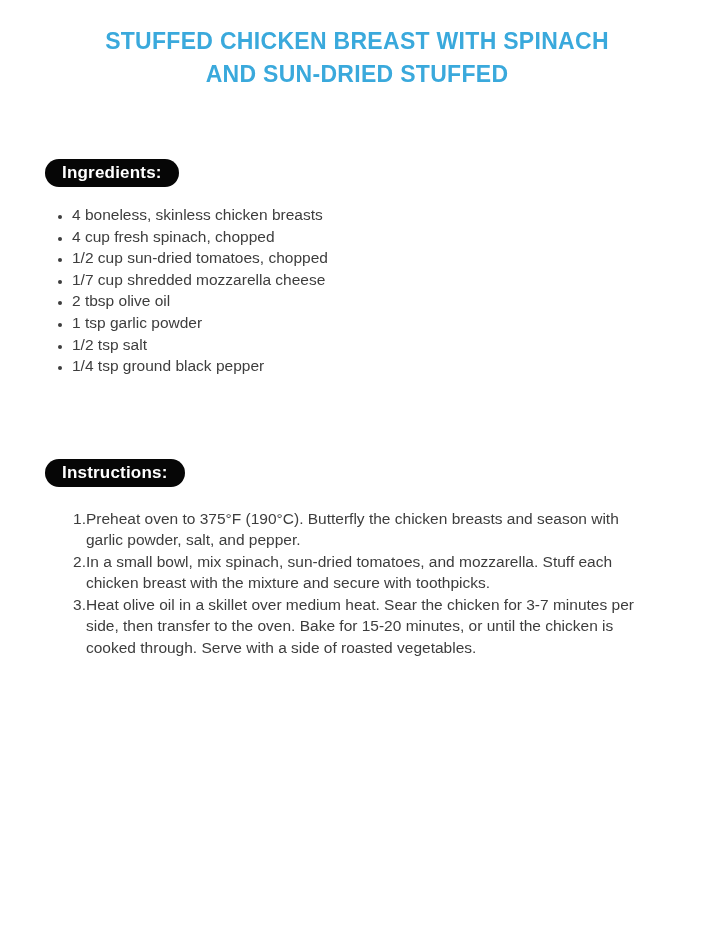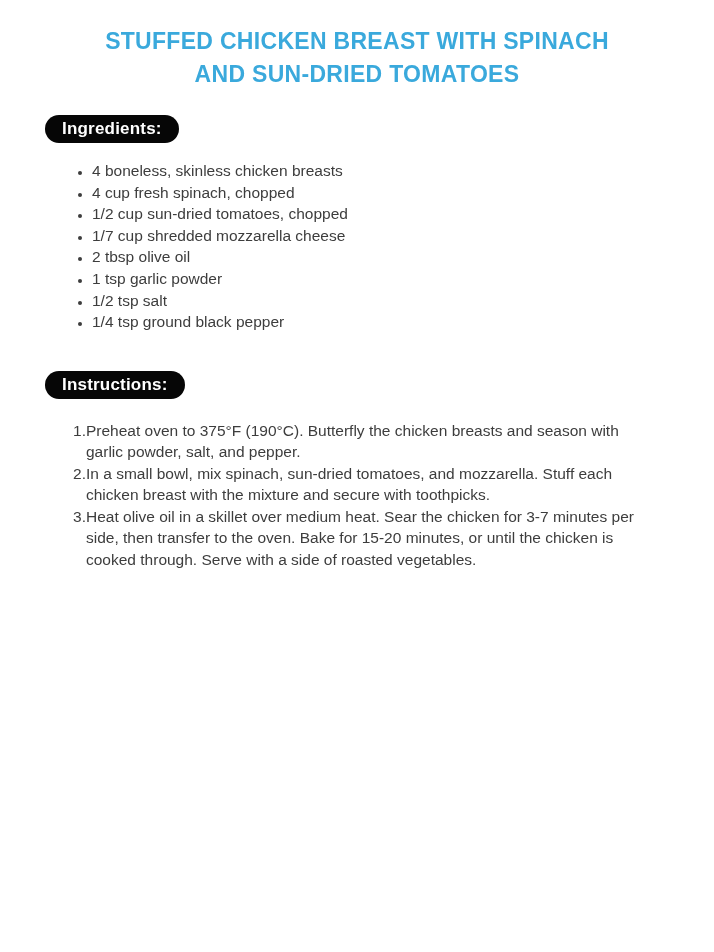--- a/index.html
+++ b/index.html
@@ -41,24 +41,25 @@
     display: inline-block;
     margin-left: 45px;
     background: #060606;
     color: #ffffff;
     font-size: 17px;
     font-weight: 700;
     line-height: 20px;
     padding: 4px 17px 4px 17px;
     border-radius: 16px;
     letter-spacing: 0.2px;
+    margin-top: 44px;
   }
   ul.ingredients-list {
     margin: 17px 0 0 0;
-    padding: 0 60px 0 92px;
+    padding: 0 60px 0 72px;
     font-size: 15.5px;
     line-height: 21.6px;
     color: #3d3d3d;
   }
   ul.ingredients-list li::marker {
     font-size: 12px;
   }
   ol.instructions-list {
     margin: 21px 12px 0 0;
     padding: 0 62px 0 86px;
@@ -70,21 +71,21 @@
     content: counter(list-item) ".";
   }
 </style>
 </head>
 <body>
 
 <div class="page">
 
   <h1 class="title">
     <span class="title-line">STUFFED CHICKEN BREAST WITH SPINACH</span>
-    <span class="title-line">AND SUN-DRIED TOMATOES</span>
+    <span class="title-line">AND SUN-DRIED STUFFED</span>
   </h1>
 
   <div class="section-ingredients">
     <span class="pill">Ingredients:</span>
     <ul class="ingredients-list">
         <li>4 boneless, skinless chicken breasts</li>
         <li>4 cup fresh spinach, chopped</li>
         <li>1/2 cup sun-dried tomatoes, chopped</li>
         <li>1/7 cup shredded mozzarella cheese</li>
         <li>2 tbsp olive oil</li>

